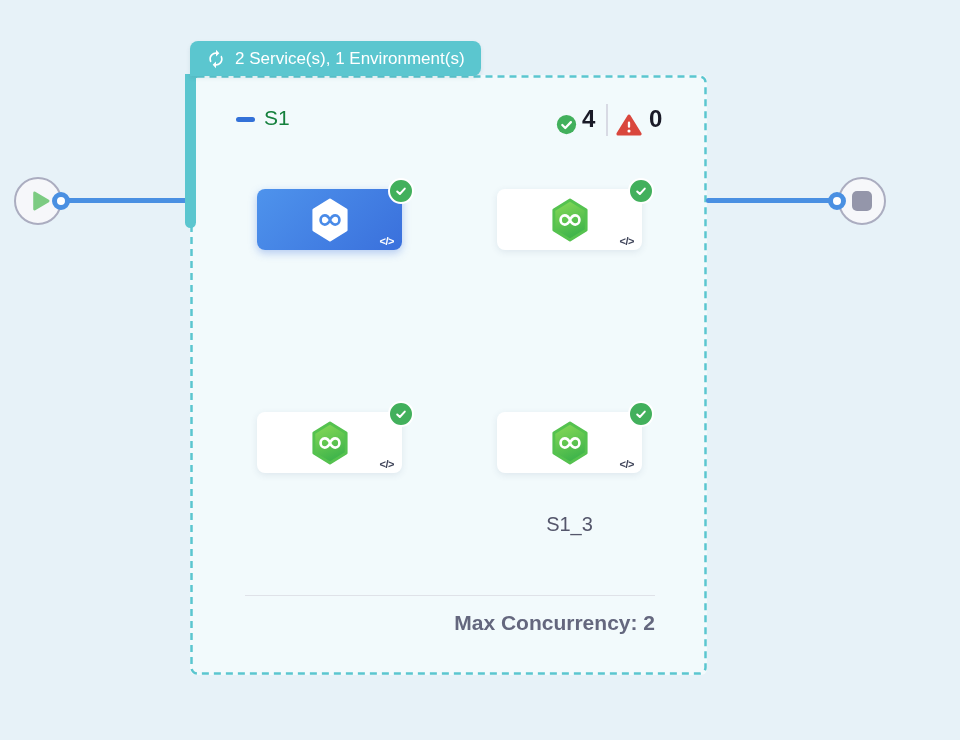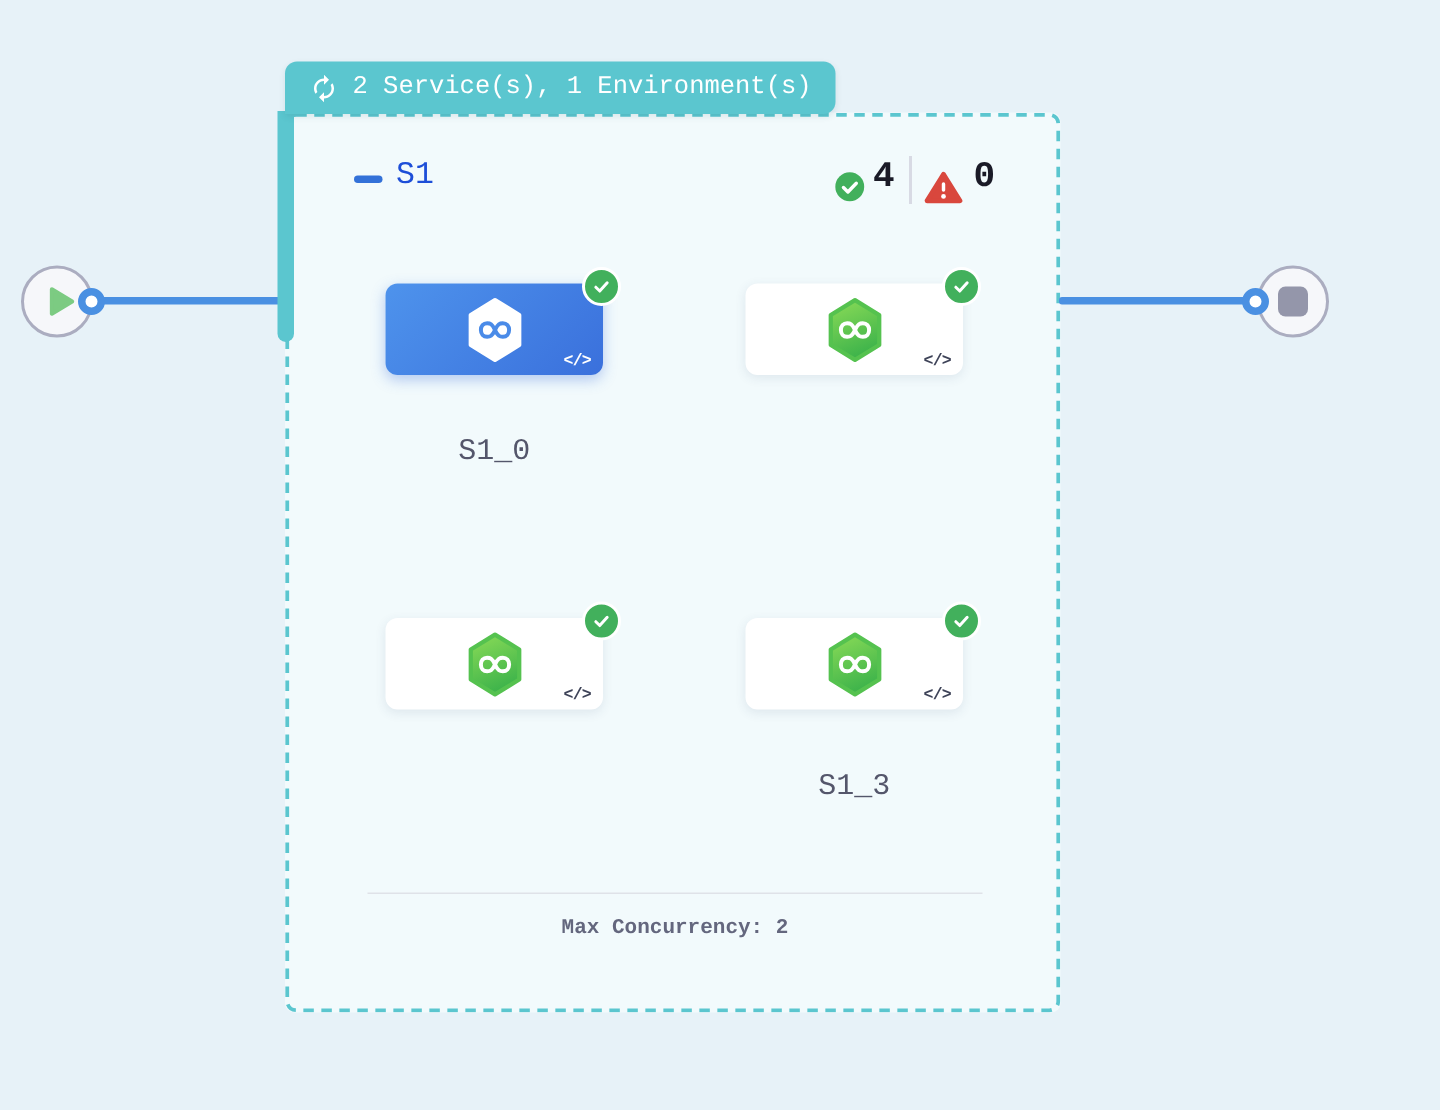--- a/index.html
+++ b/index.html
@@ -1,21 +1,21 @@
 <!DOCTYPE html>
 <html><head>
 <meta charset="utf-8">
 <style>
   html,body{margin:0;padding:0;}
   body{
     width:960px;height:740px;
     font-family:"Liberation Sans","DejaVu Sans",sans-serif;
     background:#e7f2f8;overflow:hidden;
   }
-  .canvas{position:relative;width:960px;height:677px;background:#e7f2f8;font-family:Liberation Mono, monospace;}
+  .canvas{position:relative;width:960px;height:677px;background:#e7f2f8;}
 
   
   .edge{position:absolute;top:198px;height:5px;background:#4a90e2;border-radius:2px;z-index:2;}
   .edge.left{left:58px;width:130px;}
   .edge.right{left:706px;width:128px;}
   .port{position:absolute;top:192px;width:18px;height:18px;border-radius:50%;
     background:#ffffff;border:5px solid #4a90e2;box-sizing:border-box;z-index:5;}
   .port.left{left:52px;}
   .port.right{left:828px;}
 
@@ -38,21 +38,21 @@
 
   
   .panel{position:absolute;left:190px;top:75px;width:517px;height:600px;
     background:#f2fafc;border-radius:6px;z-index:1;}
   .panel-border{position:absolute;left:0;top:0;pointer-events:none;}
 
   
   .collapse-dash{position:absolute;left:46px;top:42px;width:19px;height:5px;
     border-radius:2.5px;background:#3371d8;cursor:pointer;}
   .stage-name{position:absolute;left:74px;top:31px;font-size:21px;font-weight:500;
-    color:#1d4ed8;}
+    color:#15803d;}
   .status-icon{position:absolute;}
   .status-count{position:absolute;font-size:24px;font-weight:600;color:#1a1a27;}
   .status-divider{position:absolute;left:416px;top:29px;width:2px;height:32px;
     background:#d8dae4;}
 
   
   .card{position:absolute;width:145px;height:61px;border-radius:8px;
     background:#ffffff;box-shadow:0 2px 7px rgba(50,70,110,0.10);
     display:flex;align-items:center;justify-content:center;cursor:pointer;}
   .card.selected{background:linear-gradient(135deg,#4e93ec,#3a70dc);
@@ -63,21 +63,21 @@
   .code-glyph{position:absolute;right:8px;bottom:3px;font-size:11px;font-weight:700;
     letter-spacing:-0.5px;color:#3e4358;}
   .card.selected .code-glyph{color:#ffffff;}
   .card-label{position:absolute;width:145px;text-align:center;font-size:20px;
     color:#54566b;}
 
   
   .footer-divider{position:absolute;left:55px;top:520px;width:410px;height:1px;
     background:#dfe2e8;}
   .max-concurrency{position:absolute;left:55px;top:536px;width:410px;
-    text-align:center;font-size:14px;font-weight:700;color:#64677e;}
+    text-align:right;font-size:21px;font-weight:700;color:#64677e;}
 </style>
 </head>
 <body>
 
 <svg width="0" height="0" style="position:absolute">
   <defs>
     <linearGradient id="gGreen" x1="0" y1="0" x2="0.35" y2="1">
       <stop offset="0" stop-color="#8cdc57"></stop>
       <stop offset="1" stop-color="#3fb44b"></stop>
     </linearGradient>
@@ -137,21 +137,20 @@
         <polygon points="20,2 37,12.5 37,33.5 20,44 3,33.5 3,12.5" fill="#ffffff" stroke="#ffffff" stroke-width="3" stroke-linejoin="round"></polygon>
         <path d="M20 23 C18 18.6 16.5 18.2 14.5 18.2 C11.8 18.2 10.1 20.3 10.1 23 C10.1 25.7 11.8 27.8 14.5 27.8 C16.5 27.8 18 27.4 20 23 C22 18.6 23.5 18.2 25.5 18.2 C28.2 18.2 29.9 20.3 29.9 23 C29.9 25.7 28.2 27.8 25.5 27.8 C23.5 27.8 22 27.4 20 23 Z" fill="none" stroke="#4a8be8" stroke-width="2.8" stroke-linecap="round"></path>
       </svg>
       <span class="badge">
         <svg width="14" height="14" viewBox="0 0 24 24">
           <polyline points="5.5,12.8 10,17.2 18.5,7.8" fill="none" stroke="#ffffff" stroke-width="3.4" stroke-linecap="round" stroke-linejoin="round"></polyline>
         </svg>
       </span>
       <span class="code-glyph">&lt;/&gt;</span>
     </div>
-    <div class="card-label" style="left:67px;top:215px">S1_0</div>
 
     <div class="card" style="left:307px;top:114px">
       <svg width="38" height="44" viewBox="0 0 40 46">
         <polygon points="20,2 37,12.5 37,33.5 20,44 3,33.5 3,12.5" fill="url(#gGreen)" stroke="#55c24f" stroke-width="3" stroke-linejoin="round"></polygon>
         <path d="M20 23 C18 18.6 16.5 18.2 14.5 18.2 C11.8 18.2 10.1 20.3 10.1 23 C10.1 25.7 11.8 27.8 14.5 27.8 C16.5 27.8 18 27.4 20 23 C22 18.6 23.5 18.2 25.5 18.2 C28.2 18.2 29.9 20.3 29.9 23 C29.9 25.7 28.2 27.8 25.5 27.8 C23.5 27.8 22 27.4 20 23 Z" fill="none" stroke="#ffffff" stroke-width="2.8" stroke-linecap="round"></path>
       </svg>
       <span class="badge">
         <svg width="14" height="14" viewBox="0 0 24 24">
           <polyline points="5.5,12.8 10,17.2 18.5,7.8" fill="none" stroke="#ffffff" stroke-width="3.4" stroke-linecap="round" stroke-linejoin="round"></polyline>
         </svg>

